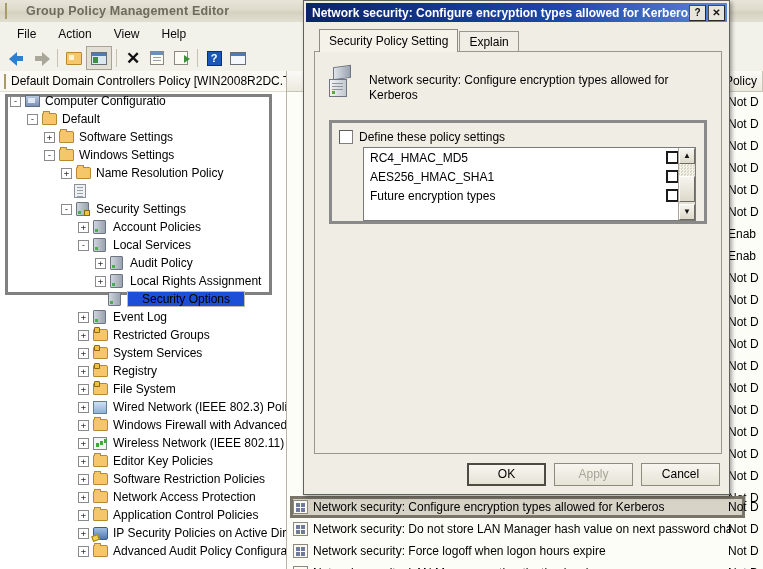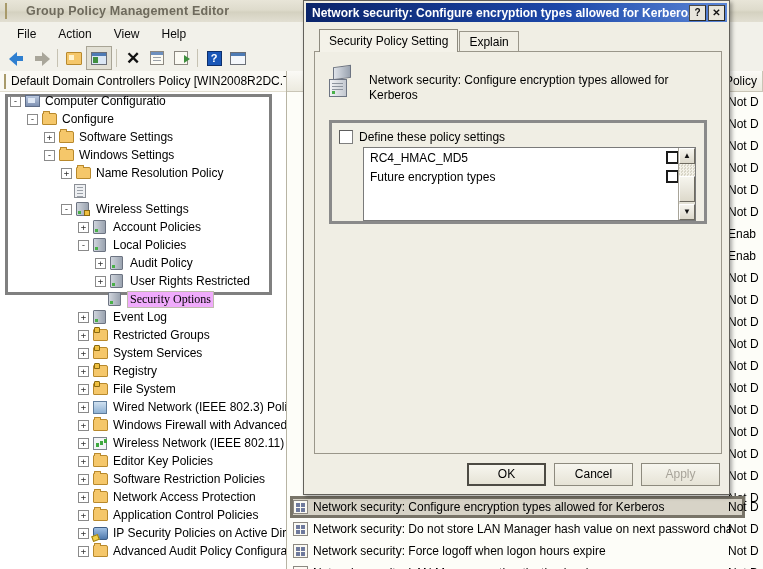--- a/index.html
+++ b/index.html
@@ -54,21 +54,21 @@
   }
   .tnode{height:18px;display:flex;align-items:center;white-space:nowrap;position:relative;}
   .exp{
     width:9px;height:9px;border:1px solid #8a8a8a;background:#fff;
     display:inline-flex;align-items:center;justify-content:center;
     font-size:9px;line-height:7px;font-family:"DejaVu Sans Mono",monospace;color:#333;
     margin-right:4px;flex:0 0 auto;
   }
   .exp.empty{border:none;background:transparent;}
   .tnode .tlabel{margin-left:3px;font-size:12px;}
-  .tnode .tlabel.sel{background:#f0abfc;outline:1px solid #c0bcae;padding:0 2px;font-family:Liberation Serif, serif;}
+  .tnode .tlabel.sel{background:#1d4ed8;outline:1px solid #c0bcae;padding:0 14px;}
 
   
   #list-panel{
     position:absolute;left:287px;top:71px;width:476px;height:498px;background:#fdfdf8;
   }
   .lp-header{
     position:absolute;left:0;top:0;width:476px;height:20px;
     background:linear-gradient(to bottom,#fbfaf6,#eceadf);
     border-bottom:1px solid #c9c5b6;display:flex;
   }
@@ -358,21 +358,21 @@
             <span style="display: inline-flex; align-items: center; width: 17px; flex: 0 0 auto;">
               <span class="ico-pc"></span>
             </span>
             <span class="tlabel">Computer Configuratio</span>
           </div>
           <div class="tnode" style="padding-left: 27px;">
             <span class="exp">-</span>
             <span style="display: inline-flex; align-items: center; width: 17px; flex: 0 0 auto;">
               <span class="ico-folder"></span>
             </span>
-            <span class="tlabel">Configure</span>
+            <span class="tlabel">Default</span>
           </div>
           <div class="tnode" style="padding-left: 44px;">
             <span class="exp">+</span>
             <span style="display: inline-flex; align-items: center; width: 17px; flex: 0 0 auto;">
               <span class="ico-folder"></span>
             </span>
             <span class="tlabel">Software Settings</span>
           </div>
           <div class="tnode" style="padding-left: 44px;">
             <span class="exp">-</span>
@@ -392,49 +392,49 @@
             <span class="exp empty"></span>
             <span style="display: inline-flex; align-items: center; width: 17px; flex: 0 0 auto;">
               <span class="ico-script"></span>
             </span>
           </div>
           <div class="tnode" style="padding-left: 61px;">
             <span class="exp">-</span>
             <span style="display: inline-flex; align-items: center; width: 17px; flex: 0 0 auto;">
               <span class="ico-server ico-lock" style="position:relative"></span>
             </span>
-            <span class="tlabel">Wireless Settings</span>
+            <span class="tlabel">Security Settings</span>
           </div>
           <div class="tnode" style="padding-left: 78px;">
             <span class="exp">+</span>
             <span style="display: inline-flex; align-items: center; width: 17px; flex: 0 0 auto;">
               <span class="ico-server"></span>
             </span>
             <span class="tlabel">Account Policies</span>
           </div>
           <div class="tnode" style="padding-left: 78px;">
             <span class="exp">-</span>
             <span style="display: inline-flex; align-items: center; width: 17px; flex: 0 0 auto;">
               <span class="ico-server"></span>
             </span>
-            <span class="tlabel">Local Policies</span>
+            <span class="tlabel">Local Services</span>
           </div>
           <div class="tnode" style="padding-left: 95px;">
             <span class="exp">+</span>
             <span style="display: inline-flex; align-items: center; width: 17px; flex: 0 0 auto;">
               <span class="ico-server"></span>
             </span>
             <span class="tlabel">Audit Policy</span>
           </div>
           <div class="tnode" style="padding-left: 95px;">
             <span class="exp">+</span>
             <span style="display: inline-flex; align-items: center; width: 17px; flex: 0 0 auto;">
               <span class="ico-server"></span>
             </span>
-            <span class="tlabel">User Rights Restricted</span>
+            <span class="tlabel">Local Rights Assignment</span>
           </div>
           <div class="tnode" style="padding-left: 95px;">
             <span class="exp empty"></span>
             <span style="display: inline-flex; align-items: center; width: 17px; flex: 0 0 auto;">
               <span class="ico-server"></span>
             </span>
             <span class="tlabel sel">Security Options</span>
           </div>
           <div class="tnode" style="padding-left: 78px;">
             <span class="exp">+</span>
@@ -675,20 +675,24 @@
 
         <div class="groupbox">
           <div class="define-row">
             <span class="cb"></span>
             <span class="define-label">Define these policy settings</span>
           </div>
           <div class="listbox">
             <div id="enc-list">
                 <div class="lbi" style="width: 315px;">
                   <span class="lbtext">RC4_HMAC_MD5</span>
+                  <span class="lbcb"></span>
+                </div>
+                <div class="lbi" style="width: 315px;">
+                  <span class="lbtext">AES256_HMAC_SHA1</span>
                   <span class="lbcb"></span>
                 </div>
                 <div class="lbi" style="width: 315px;">
                   <span class="lbtext">Future encryption types</span>
                   <span class="lbcb"></span>
                 </div>
               </div>
             <div class="lb-scroll">
               <div class="sb-arrow">
                   <span>▲</span>
@@ -698,18 +702,18 @@
               <div class="sb-arrow" style="position:absolute;bottom:0;">
                   <span>▼</span>
                 </div>
             </div>
           </div>
         </div>
       </div>
 
       <div class="dlg-buttons">
         <div class="dbtn default">OK</div>
+        <div class="dbtn disabled">Apply</div>
         <div class="dbtn">Cancel</div>
-        <div class="dbtn disabled">Apply</div>
       </div>
     </div>
   </div>
 </div>
 
 </body></html>

